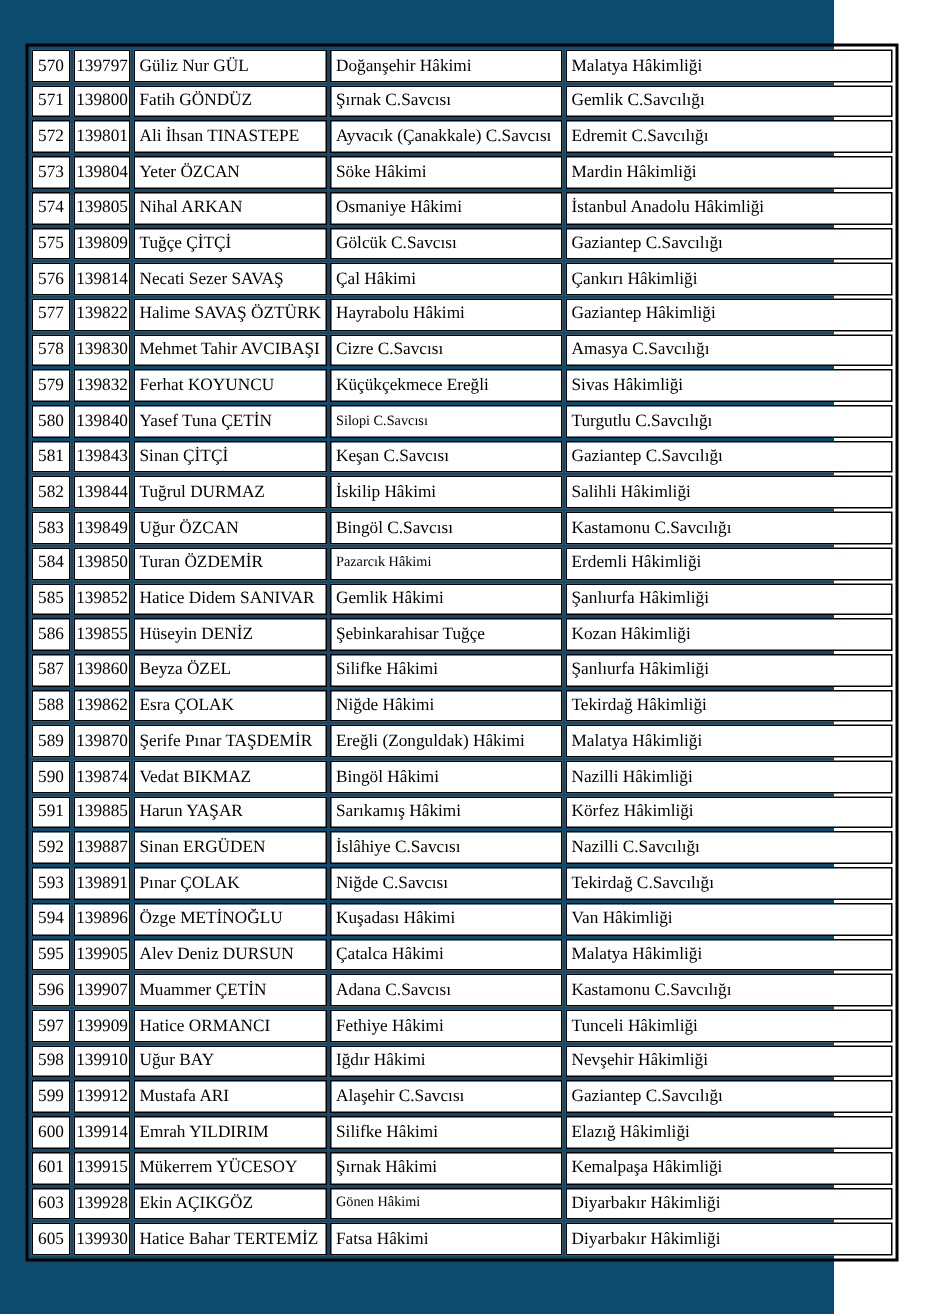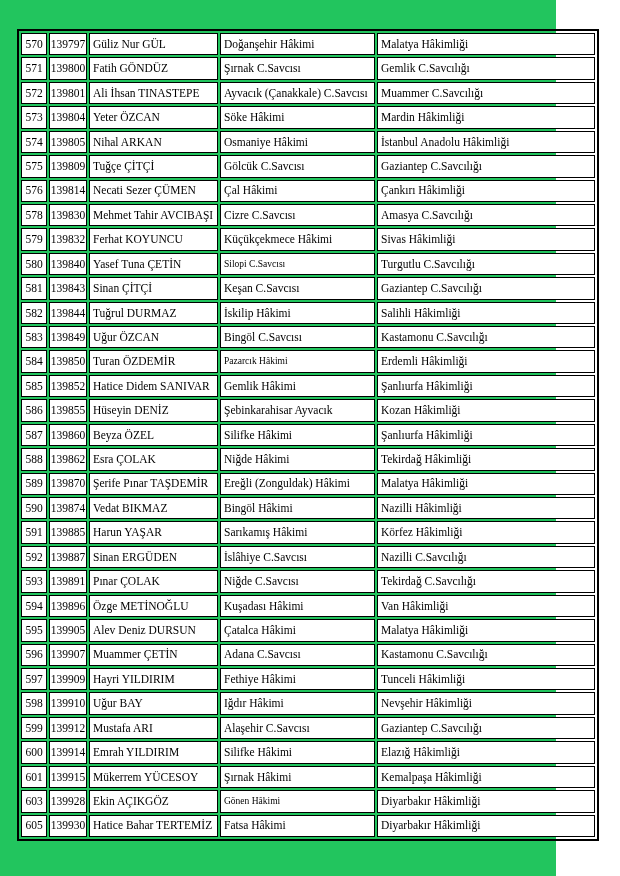--- a/index.html
+++ b/index.html
@@ -13,21 +13,21 @@
     font-family: "Liberation Serif", "DejaVu Serif", serif;
     color: #000000;
     position: relative;
     overflow: hidden;
   }
   .page {
     position: absolute;
     left: 0; top: 0;
     width: 556px;
     height: 876px;
-    background: #22c55e;
+    background: #0c4a6e;
   }
   table.assignments {
     position: absolute;
     left: 17px;
     top: 29px;
     width: 580px;
     height: 812px;
     border-collapse: separate;
     border-spacing: 2px;
     border: 2px solid #000000;
@@ -78,21 +78,21 @@
           <td class="c-reg">139800</td>
           <td class="c-name">Fatih GÖNDÜZ</td>
           <td class="c-post">Şırnak C.Savcısı</td>
           <td class="c-appt">Gemlik C.Savcılığı</td>
         </tr>
         <tr>
           <td class="c-no">572</td>
           <td class="c-reg">139801</td>
           <td class="c-name">Ali İhsan TINASTEPE</td>
           <td class="c-post">Ayvacık (Çanakkale) C.Savcısı</td>
-          <td class="c-appt">Muammer C.Savcılığı</td>
+          <td class="c-appt">Edremit C.Savcılığı</td>
         </tr>
         <tr>
           <td class="c-no">573</td>
           <td class="c-reg">139804</td>
           <td class="c-name">Yeter ÖZCAN</td>
           <td class="c-post">Söke Hâkimi</td>
           <td class="c-appt">Mardin Hâkimliği</td>
         </tr>
         <tr>
           <td class="c-no">574</td>
@@ -104,36 +104,43 @@
         <tr>
           <td class="c-no">575</td>
           <td class="c-reg">139809</td>
           <td class="c-name">Tuğçe ÇİTÇİ</td>
           <td class="c-post">Gölcük C.Savcısı</td>
           <td class="c-appt">Gaziantep C.Savcılığı</td>
         </tr>
         <tr>
           <td class="c-no">576</td>
           <td class="c-reg">139814</td>
-          <td class="c-name">Necati Sezer ÇÜMEN</td>
+          <td class="c-name">Necati Sezer SAVAŞ</td>
           <td class="c-post">Çal Hâkimi</td>
           <td class="c-appt">Çankırı Hâkimliği</td>
+        </tr>
+        <tr>
+          <td class="c-no">577</td>
+          <td class="c-reg">139822</td>
+          <td class="c-name">Halime SAVAŞ ÖZTÜRK</td>
+          <td class="c-post">Hayrabolu Hâkimi</td>
+          <td class="c-appt">Gaziantep Hâkimliği</td>
         </tr>
         <tr>
           <td class="c-no">578</td>
           <td class="c-reg">139830</td>
           <td class="c-name">Mehmet Tahir AVCIBAŞI</td>
           <td class="c-post">Cizre C.Savcısı</td>
           <td class="c-appt">Amasya C.Savcılığı</td>
         </tr>
         <tr>
           <td class="c-no">579</td>
           <td class="c-reg">139832</td>
           <td class="c-name">Ferhat KOYUNCU</td>
-          <td class="c-post">Küçükçekmece Hâkimi</td>
+          <td class="c-post">Küçükçekmece Ereğli</td>
           <td class="c-appt">Sivas Hâkimliği</td>
         </tr>
         <tr>
           <td class="c-no">580</td>
           <td class="c-reg">139840</td>
           <td class="c-name">Yasef Tuna ÇETİN</td>
           <td class="c-post small-text">Silopi C.Savcısı</td>
           <td class="c-appt">Turgutlu C.Savcılığı</td>
         </tr>
         <tr>
@@ -168,21 +175,21 @@
           <td class="c-no">585</td>
           <td class="c-reg">139852</td>
           <td class="c-name">Hatice Didem SANIVAR</td>
           <td class="c-post">Gemlik Hâkimi</td>
           <td class="c-appt">Şanlıurfa Hâkimliği</td>
         </tr>
         <tr>
           <td class="c-no">586</td>
           <td class="c-reg">139855</td>
           <td class="c-name">Hüseyin DENİZ</td>
-          <td class="c-post">Şebinkarahisar Ayvacık</td>
+          <td class="c-post">Şebinkarahisar Tuğçe</td>
           <td class="c-appt">Kozan Hâkimliği</td>
         </tr>
         <tr>
           <td class="c-no">587</td>
           <td class="c-reg">139860</td>
           <td class="c-name">Beyza ÖZEL</td>
           <td class="c-post">Silifke Hâkimi</td>
           <td class="c-appt">Şanlıurfa Hâkimliği</td>
         </tr>
         <tr>
@@ -244,21 +251,21 @@
         <tr>
           <td class="c-no">596</td>
           <td class="c-reg">139907</td>
           <td class="c-name">Muammer ÇETİN</td>
           <td class="c-post">Adana C.Savcısı</td>
           <td class="c-appt">Kastamonu C.Savcılığı</td>
         </tr>
         <tr>
           <td class="c-no">597</td>
           <td class="c-reg">139909</td>
-          <td class="c-name">Hayri YILDIRIM</td>
+          <td class="c-name">Hatice ORMANCI</td>
           <td class="c-post">Fethiye Hâkimi</td>
           <td class="c-appt">Tunceli Hâkimliği</td>
         </tr>
         <tr>
           <td class="c-no">598</td>
           <td class="c-reg">139910</td>
           <td class="c-name">Uğur BAY</td>
           <td class="c-post">Iğdır Hâkimi</td>
           <td class="c-appt">Nevşehir Hâkimliği</td>
         </tr>

